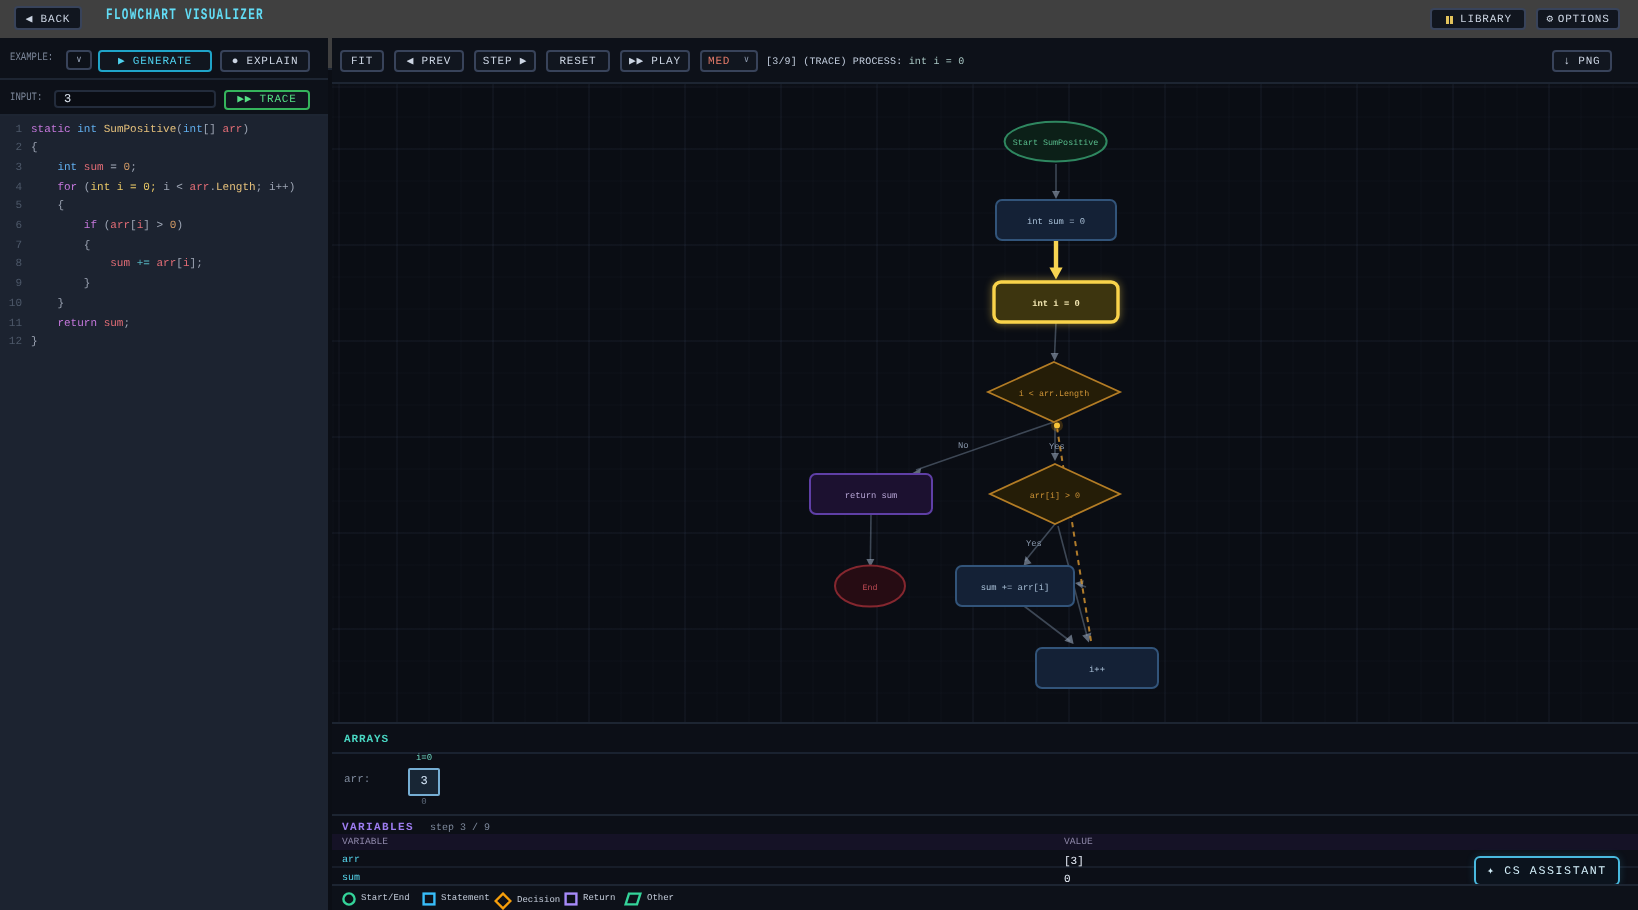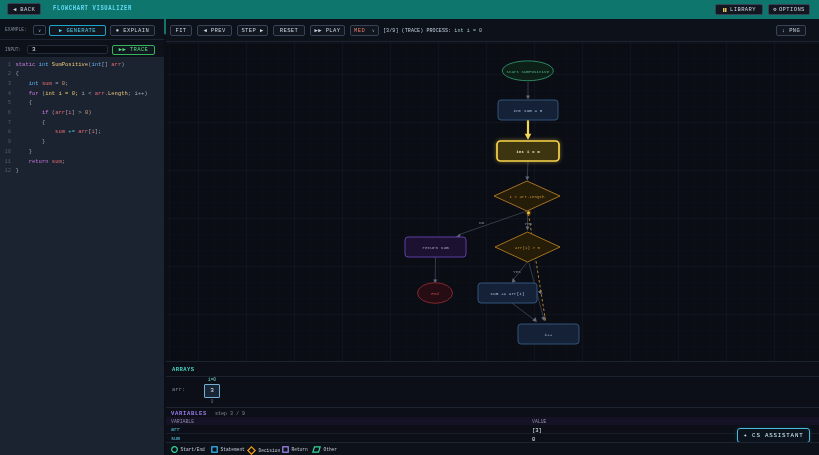--- a/index.html
+++ b/index.html
@@ -3,21 +3,21 @@
 <meta charset="utf-8">
 <style>
   * { margin:0; padding:0; box-sizing:border-box; }
   html,body { width:819px; height:455px; overflow:hidden; background:#0b0e15; }
   body { font-family:"Liberation Mono", monospace; position:relative; }
   .btn { display:inline-flex; align-items:center; justify-content:center;
     border:1px solid #38435a; background:#11161f; color:#ccd5e3;
     font-size:5.5px; letter-spacing:0.4px; border-radius:2px; white-space:nowrap; }
   
   #hdr { position:absolute; left:0; top:0; width:819px; height:35px;
-    background:#0f766e; border-bottom:1px solid #1d2532; }
+    background:#404040; border-bottom:1px solid #1d2532; }
   #backbtn { position:absolute; left:7px; top:3px; width:34px; height:12px; }
   #title { position:absolute; left:53px; top:4px; font-size:5.5px; font-weight:bold;
     color:#62dcf5; letter-spacing:0.65px; transform:scaleY(1.45); transform-origin:left center; }
   #libbtn { position:absolute; left:715px; top:4px; width:48px; height:11px; }
   #optbtn { position:absolute; left:768px; top:4px; width:42px; height:11px; }
   
   #lpanel { position:absolute; left:0; top:19px; width:164px; height:436px;
     background:#0d1119; }
   #exrow { position:absolute; left:0; top:0; width:164px; height:21px;
     border-bottom:1px solid #1d2532; }

